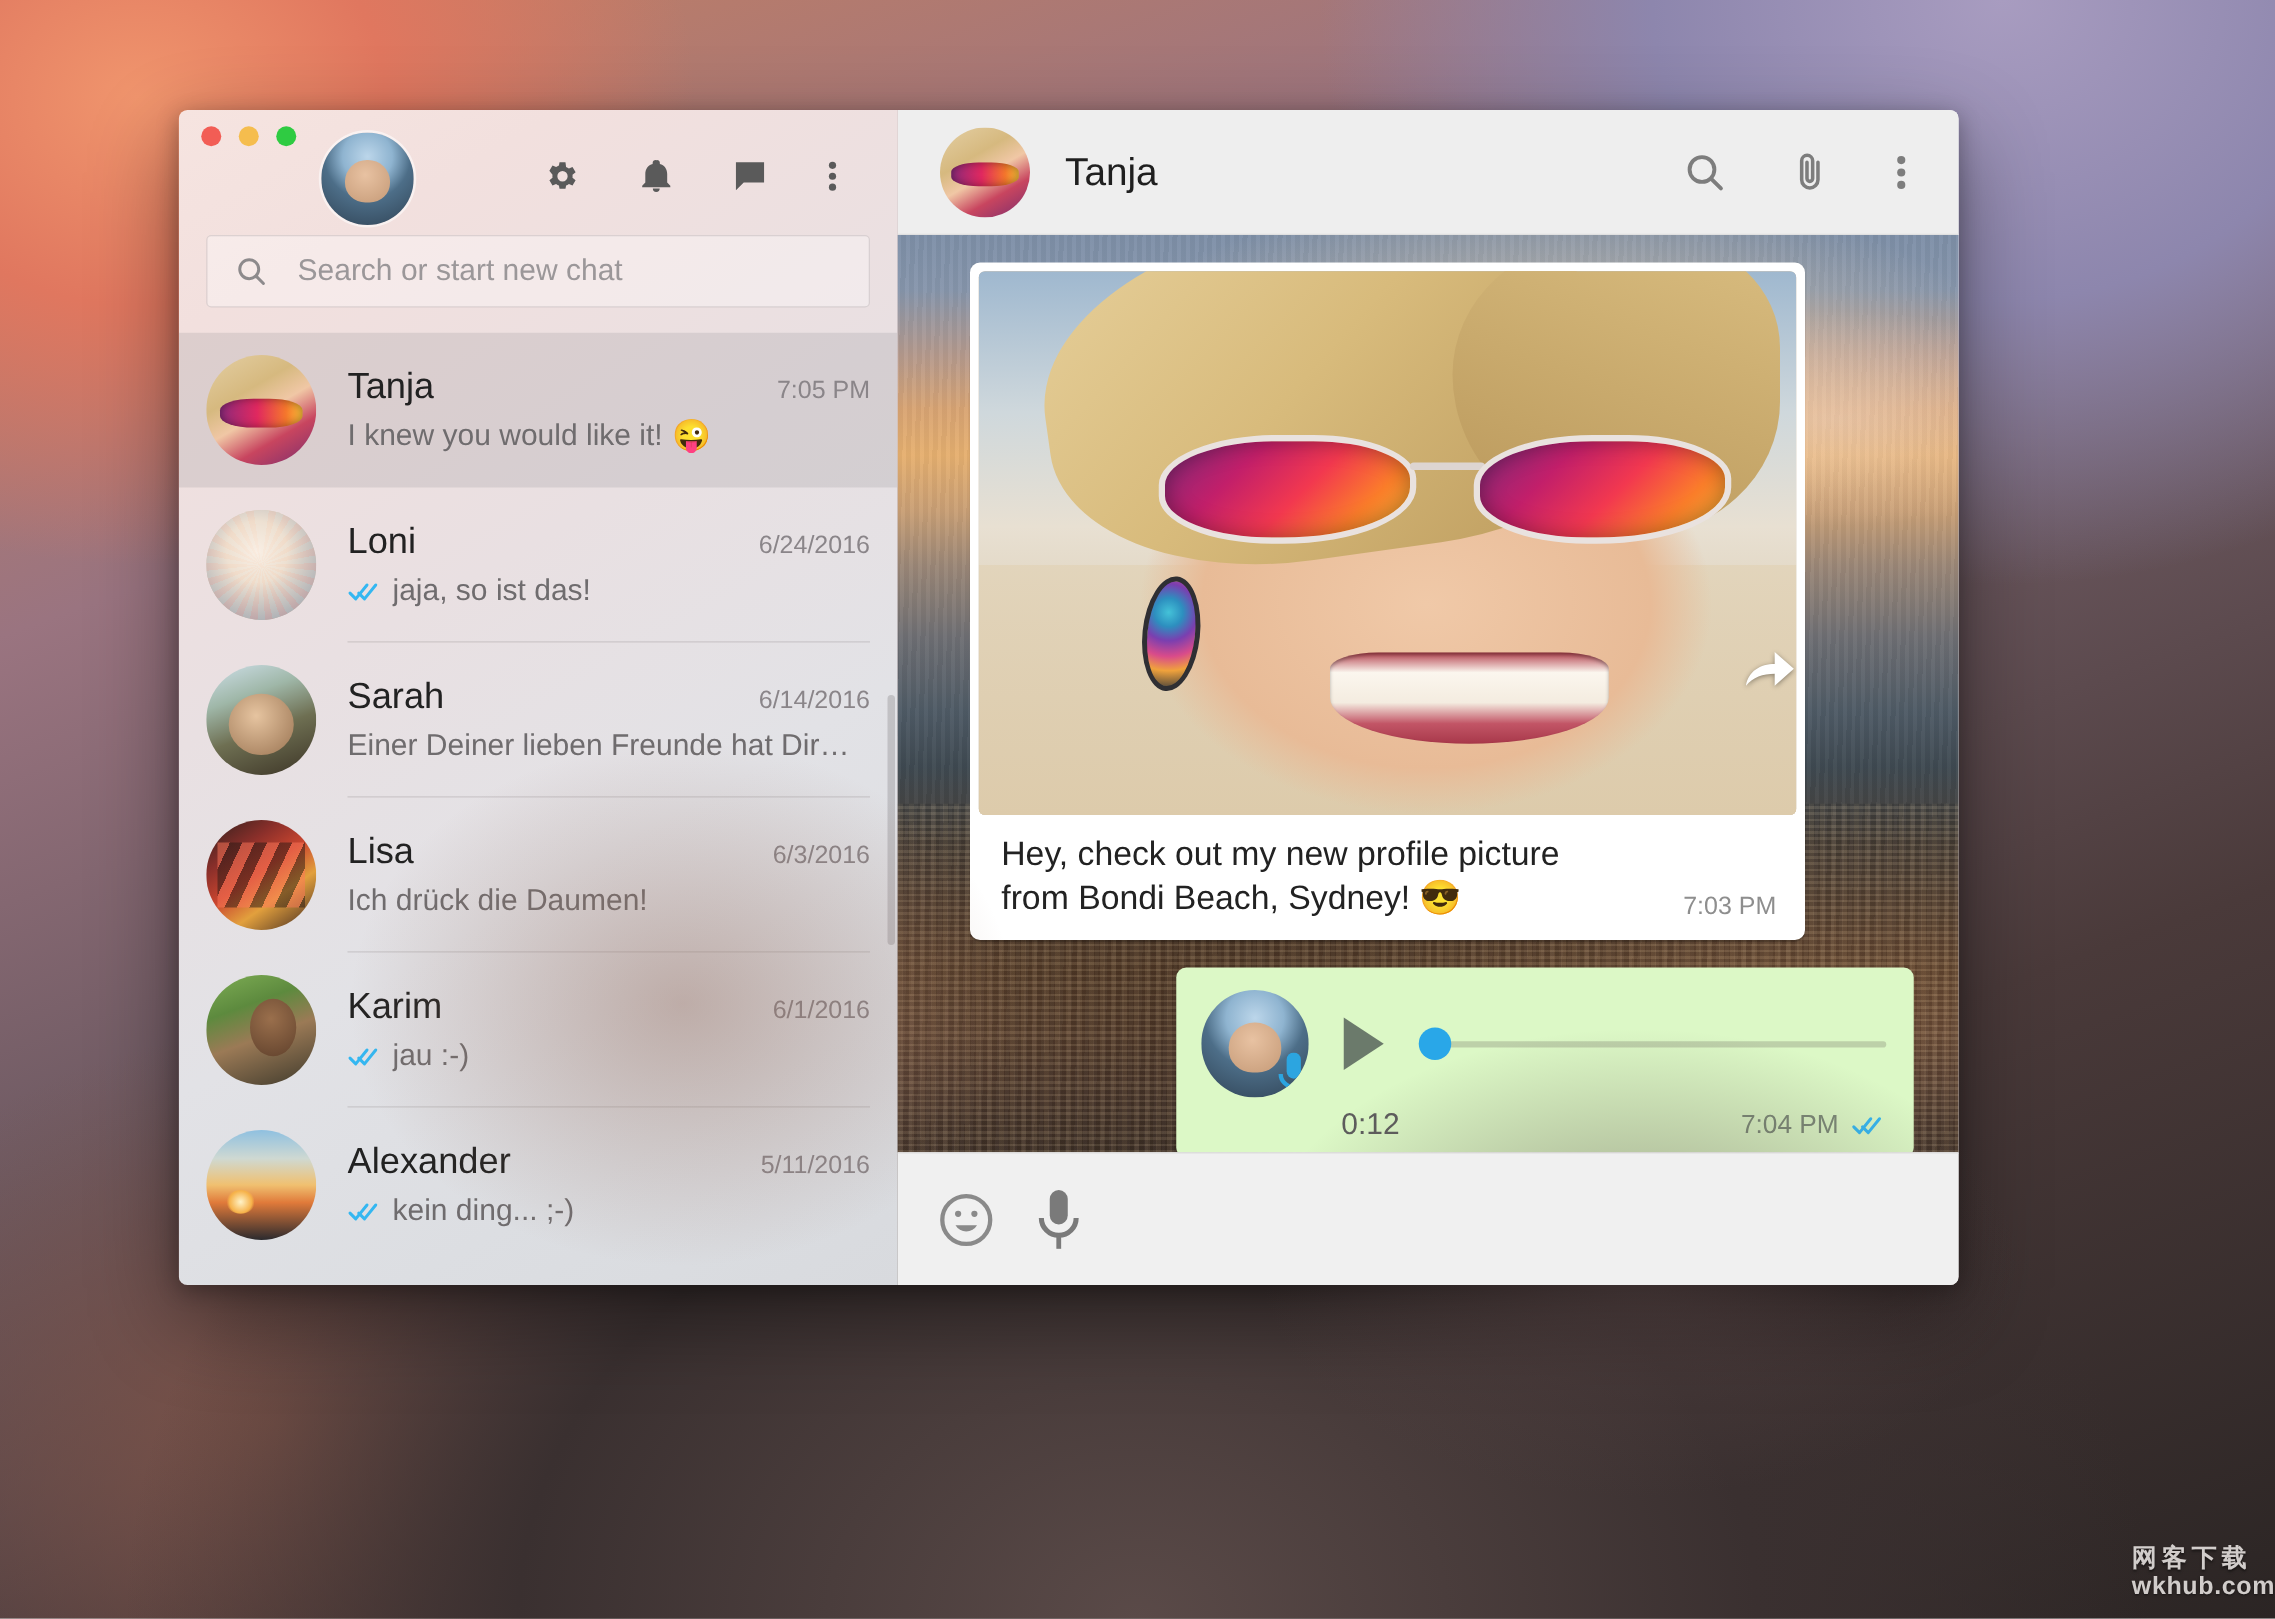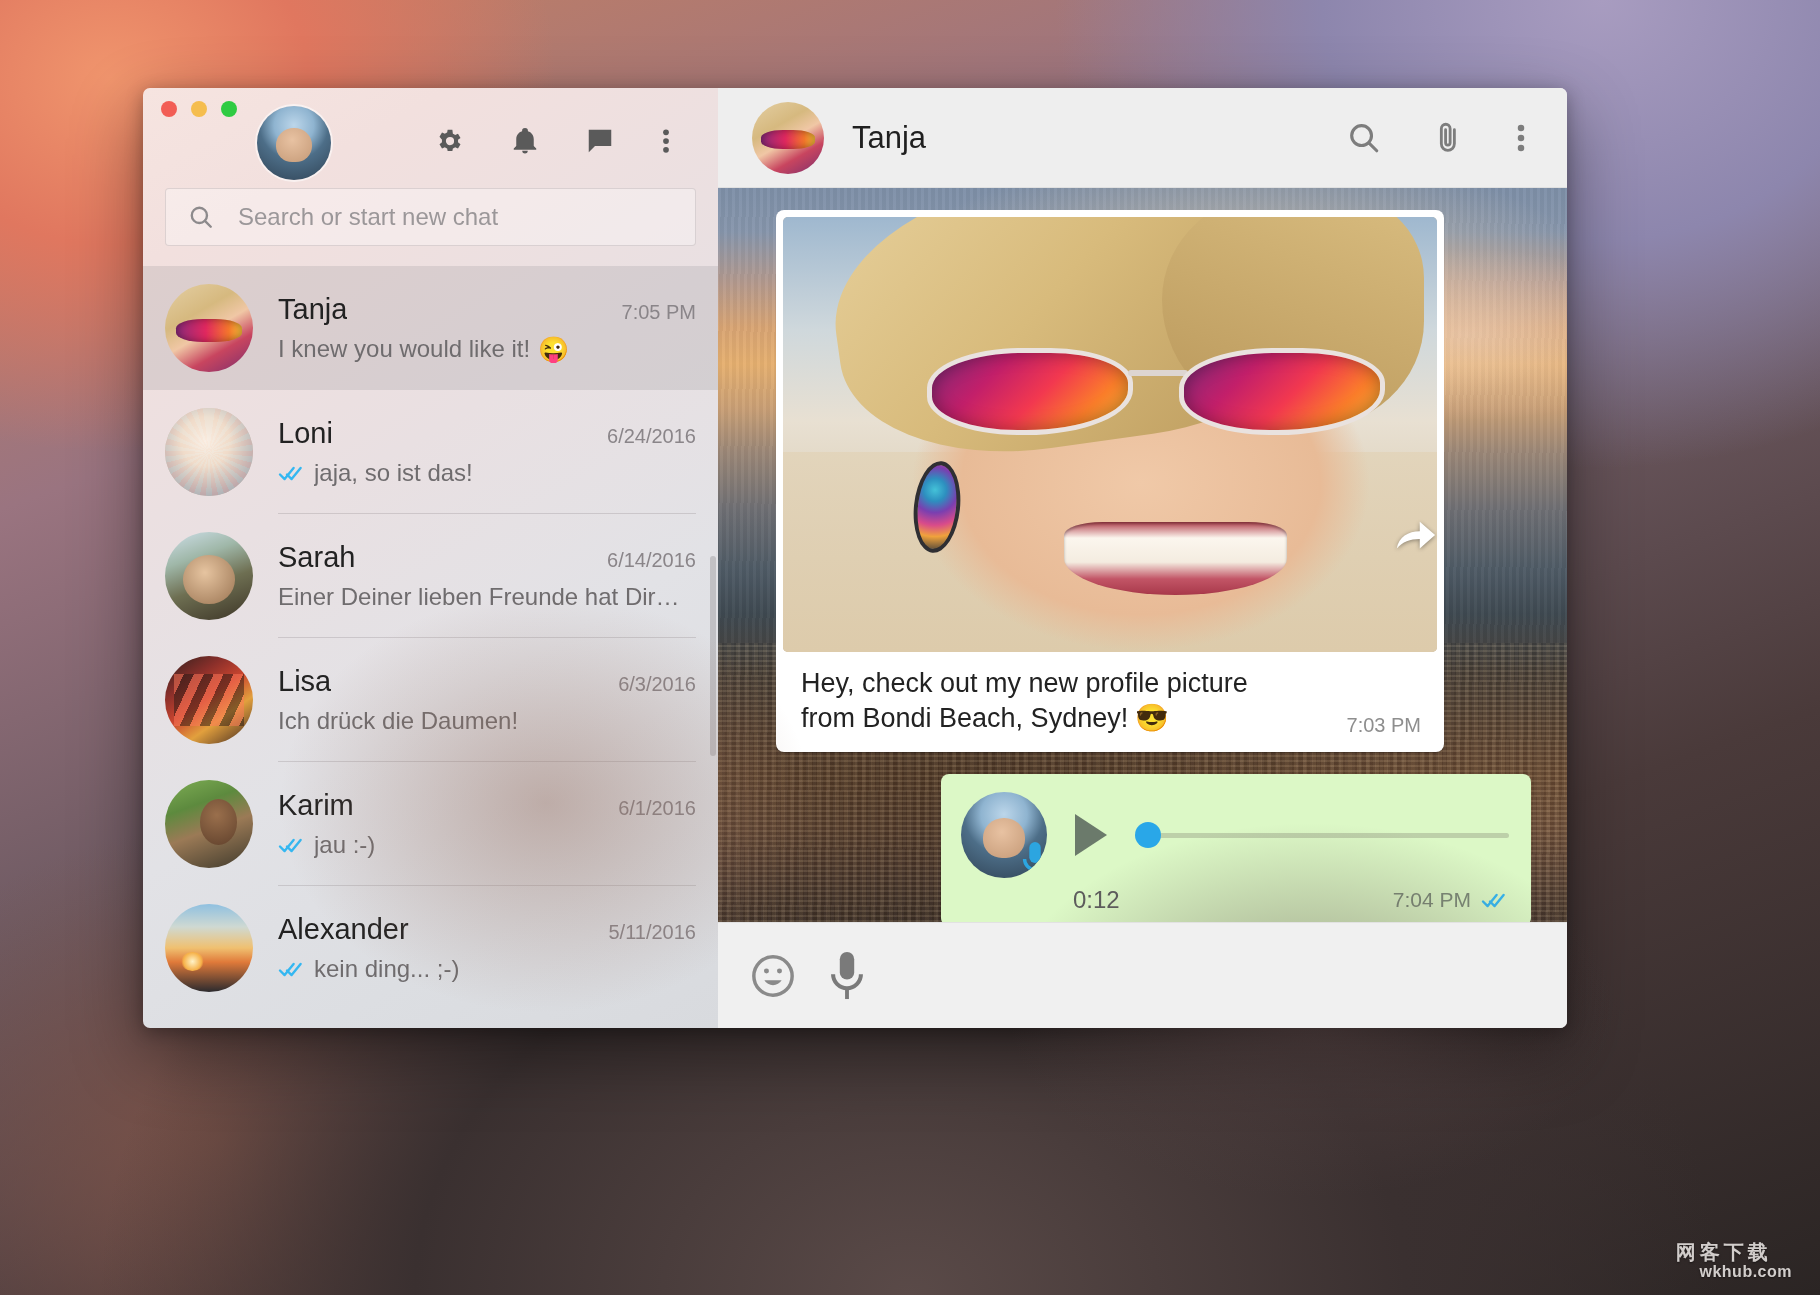--- a/index.html
+++ b/index.html
@@ -29,28 +29,28 @@
     position: absolute; inset: 0;
     background:
       radial-gradient(ellipse 380px 300px at 30% 62%, rgba(150,110,95,.45), rgba(0,0,0,0) 70%),
       radial-gradient(ellipse 420px 260px at 72% 78%, rgba(90,70,70,.5), rgba(0,0,0,0) 72%);
     pointer-events: none;
   }
 
   
   #watermark {
     position: absolute;
-    right: 28px; bottom: 14px;
-    text-align: center;
+    right: 0; bottom: 14px;
+    text-align: left;
     color: rgba(235,230,228,.88);
     text-shadow: 0 1px 2px rgba(0,0,0,.5);
     z-index: 60;
   }
   #watermark .cn { font-size: 20px; letter-spacing: 4px; line-height: 1.1; font-weight: 700; }
-  #watermark .en { font-size: 16px; font-weight: 700; letter-spacing: .5px; line-height: 1.15; margin-left: 44px; }
+  #watermark .en { font-size: 20px; font-weight: 700; letter-spacing: .5px; line-height: 1.15; }
 
   
   #app-window {
     position: absolute;
     left: 143px; top: 88px;
     width: 1424px; height: 940px;
     border-radius: 7px;
     overflow: hidden;
     display: flex;
     box-shadow: 0 26px 70px rgba(0,0,0,.42), 0 4px 18px rgba(0,0,0,.3);

